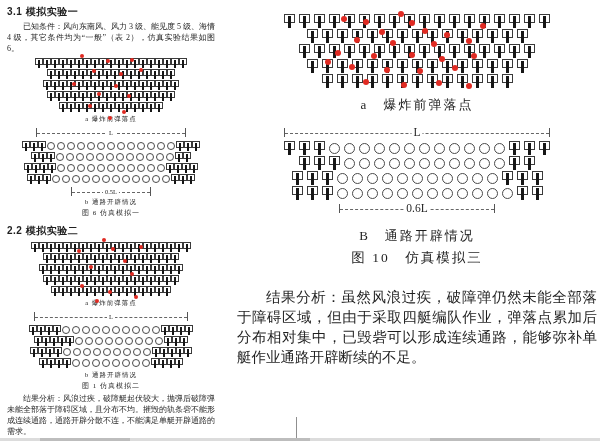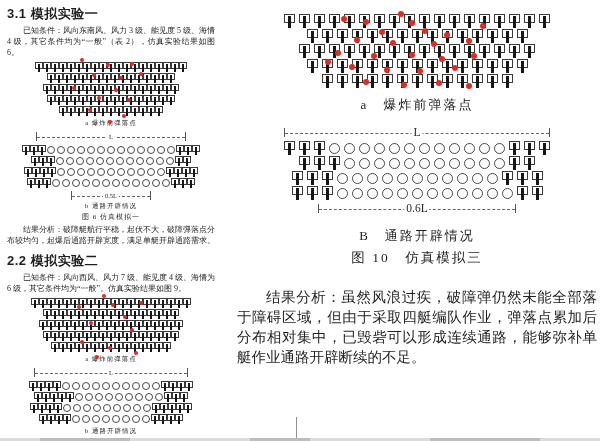--- a/index.html
+++ b/index.html
@@ -6,21 +6,21 @@
   #page{
     position:relative;width:600px;height:441px;background:#fff;overflow:hidden;
     font-family:"Liberation Serif","DejaVu Serif",serif;color:#1f1f1f;
   }
   
   #col-left{position:absolute;left:7px;top:2px;width:208px;}
   #col-right{position:absolute;left:237px;top:2px;width:360px;}
 
   
   #col-left .h{font-family:"Liberation Sans","DejaVu Sans",sans-serif;font-weight:bold;
-               font-size:13px;margin:3px 0 2px 0;letter-spacing:.5px;}
+               font-size:10px;margin:3px 0 2px 0;letter-spacing:.5px;}
   #col-left p{font-size:8px;line-height:11px;margin:1px 0;text-indent:2em;text-align:justify;}
   #col-left .cap{font-size:6.5px;text-align:center;margin:2px 0 1px 0;letter-spacing:1px;color:#222;}
   #col-left .figcap{font-size:7px;text-align:center;margin:1px 0 2px 0;letter-spacing:1px;}
 
   
   #col-right .h{font-family:"Liberation Sans","DejaVu Sans",sans-serif;font-weight:bold;
                 font-size:17px;margin:4px 0 6px 0;letter-spacing:1px;}
   #col-right p{font-size:14.5px;line-height:20px;margin:2px 0;text-indent:2em;text-align:justify;}
   #col-right .cap{font-size:13px;text-align:center;margin:7px 0 2px 0;letter-spacing:2px;}
   #col-right .figcap{font-size:13.5px;text-align:center;margin:4px 0 2px 0;letter-spacing:2px;}
@@ -56,21 +56,21 @@
   .dim::before,.dim::after{content:"";position:absolute;top:0;bottom:0;width:1px;background:#555;}
   .dim::before{left:0;} .dim::after{right:0;}
   .dim .line{position:absolute;left:1px;right:1px;top:50%;border-top:1px dashed #666;}
   .dim .lbl{position:absolute;left:50%;top:50%;transform:translate(-50%,-52%);
             background:#fff;padding:0 2px;line-height:1;font-family:"Liberation Serif",serif;}
   .dim-s .lbl{font-size:6.5px;}
   .dim-l .lbl{font-size:11.5px;}
   .w-fig8t{width:150px;} .w-fig8b{width:80px;margin-top:2px;}
   .w-fig9t{width:154px;}
   .w-fig10t{width:266px;margin-top:14px;}
-  .w-fig10b{width:198px;margin-top:3px;}
+  .w-fig10b{width:156px;margin-top:3px;}
 
   
   #split-line{position:absolute;left:296px;top:417px;width:1px;height:24px;background:#8f8f8f;}
   #bottom-edge{position:absolute;left:0;bottom:0;width:600px;height:3px;background:#dcdcdc;}
   #bottom-edge i{position:absolute;top:0;height:3px;background:#bdbdbd;display:block;}
 </style>
 </head>
 <body>
 
 <div id="page">
@@ -275,24 +275,22 @@
           <span class="mine"></span>
         </div>
       </div>
     <div class="dim dim-s w-fig8b">
       <span class="line"></span>
       <span class="lbl">0.5L</span>
     </div>
     <div class="cap">b 通路开辟情况</div>
     <div class="figcap">图 6 仿真模拟一</div>
 
-    <p>结果分析：破障艇航行平稳，起伏不大，破障弹落点分布较均匀，起爆后通路开辟宽度，满足单艇开辟通路需求。</p>
 
     <div class="h" style="margin-top:6px">2.2 模拟实验二</div>
-    <p>已知条件：风向西风、风力 7 级、能见度 4 级、海情为 6 级，其它条件均为“一般”。仿真实验结果如图 9。</p>
 
     <div class="fig size-s">
         <div class="row">
           <span class="mine"></span>
           <span class="mine"></span>
           <span class="mine"></span>
           <span class="mine"></span>
           <span class="mine"></span>
           <span class="mine"></span>
           <span class="mine"></span>

